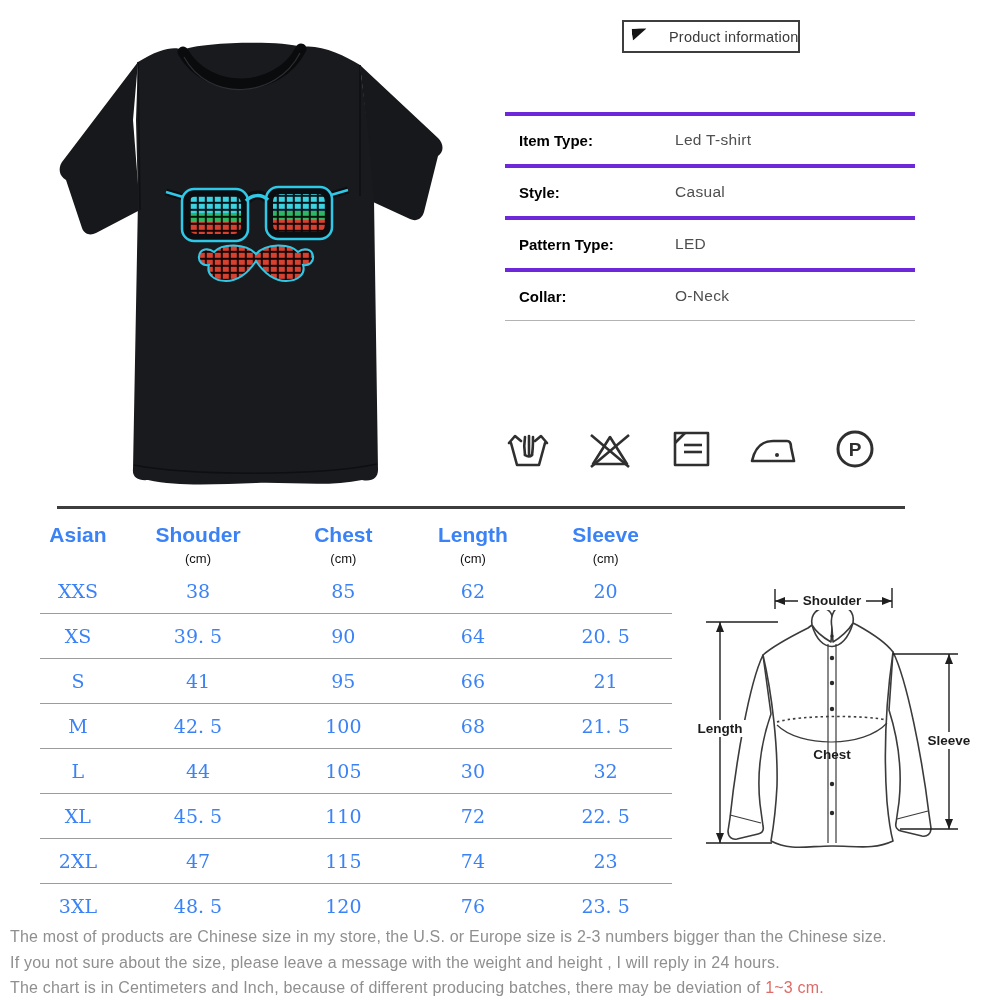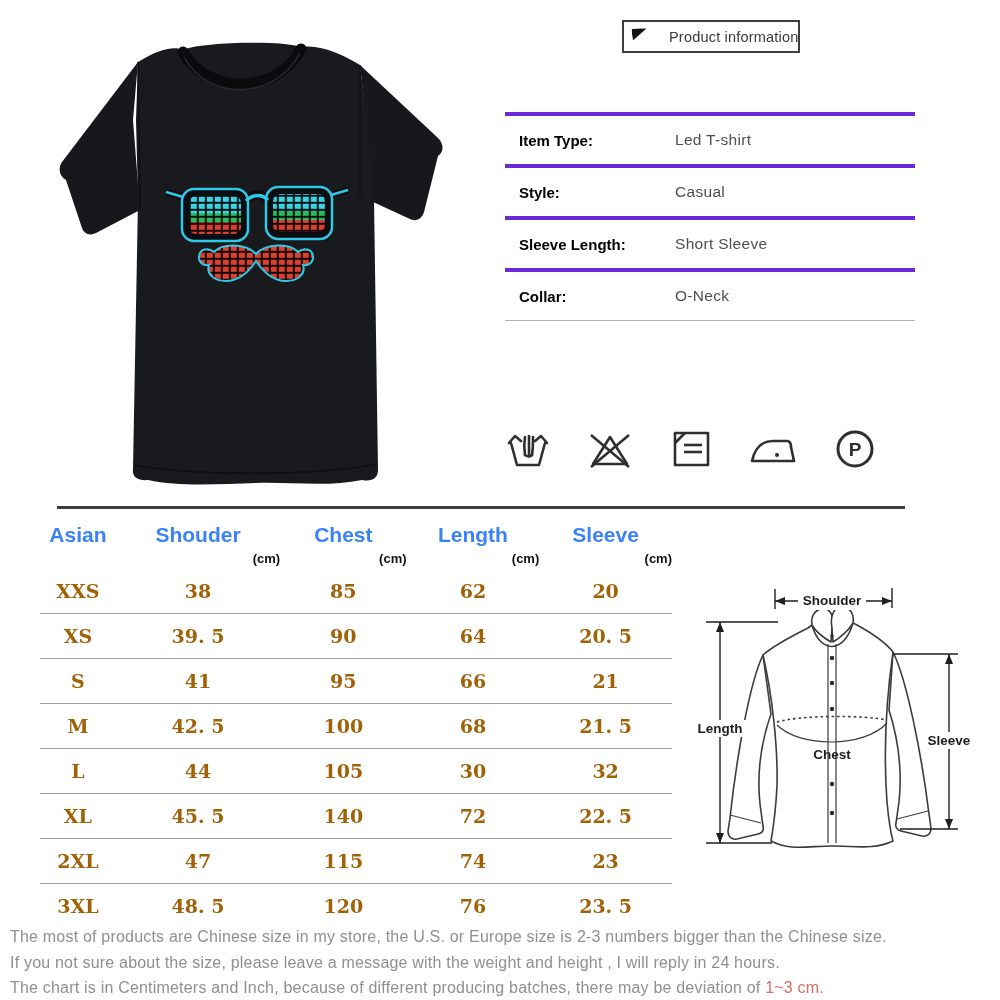--- a/index.html
+++ b/index.html
@@ -28,24 +28,24 @@
   .care svg{display:block;}
 
   
   .hr-main{position:absolute;left:57px;top:506px;width:848px;height:2.5px;background:#3d3d3d;}
 
   
   .size-table{position:absolute;left:40px;top:513px;width:632px;
               border-collapse:collapse;table-layout:fixed;}
   .size-table th{font-size:21px;font-weight:bold;color:#3b82f6;height:34px;
                  vertical-align:bottom;text-align:center;padding:0;}
-  .cm-row td{font-size:13px;font-weight:bold;color:#111;height:22px;
-             text-align:right;vertical-align:middle;padding:0;}
-  .data-row td{font-family:"DejaVu Serif",serif;font-size:19px;color:#a16207;
-               height:44px;text-align:center;padding:0;font-weight:bold;}
+  .cm-row td{font-size:13px;font-weight:normal;color:#111;height:22px;
+             text-align:center;vertical-align:middle;padding:0;}
+  .data-row td{font-family:"DejaVu Serif",serif;font-size:19px;color:#3b82f6;
+               height:44px;text-align:center;padding:0;}
   .data-row.divided td{border-top:1px solid #9c9c9c;}
 
   
   .diagram{position:absolute;left:660px;top:562px;}
   .diagram text{font-family:"Liberation Sans",sans-serif;font-weight:bold;
                 font-size:13.5px;fill:#1c1c1c;}
 
   
   .tshirt{position:absolute;left:30px;top:0px;}
 
@@ -130,22 +130,22 @@
   <div class="pi-table">
     <div class="pi-row">
       <div class="pi-label">Item Type:</div>
       <div class="pi-value">Led T-shirt</div>
     </div>
     <div class="pi-row">
       <div class="pi-label">Style:</div>
       <div class="pi-value">Casual</div>
     </div>
     <div class="pi-row">
-      <div class="pi-label">Sleeve Length:</div>
-      <div class="pi-value">Short Sleeve</div>
+      <div class="pi-label">Pattern Type:</div>
+      <div class="pi-value">LED</div>
     </div>
     <div class="pi-row">
       <div class="pi-label">Collar:</div>
       <div class="pi-value">O-Neck</div>
     </div>
   </div>
 
   <div class="care">
     <svg width="46" height="44" viewBox="0 0 46 44" fill="none" stroke="#2f2f2f" stroke-width="2.6" stroke-linecap="round" stroke-linejoin="round">
       <path d="M4,16 L10,9 L16,14"></path>
@@ -233,21 +233,21 @@
     <tr class="data-row divided">
       <td>L</td>
       <td>44</td>
       <td>105</td>
       <td>30</td>
       <td>32</td>
     </tr>
     <tr class="data-row divided">
       <td>XL</td>
       <td>45. 5</td>
-      <td>140</td>
+      <td>110</td>
       <td>72</td>
       <td>22. 5</td>
     </tr>
     <tr class="data-row divided">
       <td>2XL</td>
       <td>47</td>
       <td>115</td>
       <td>74</td>
       <td>23</td>
     </tr>

